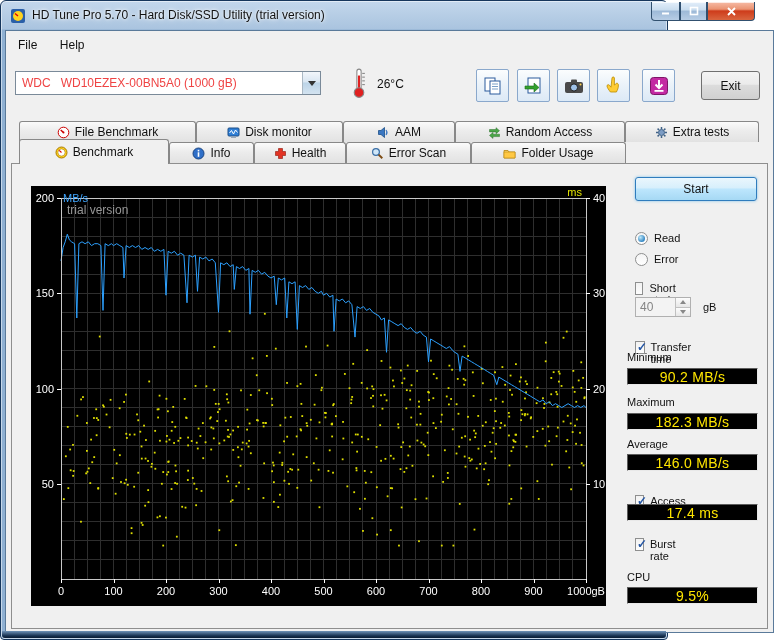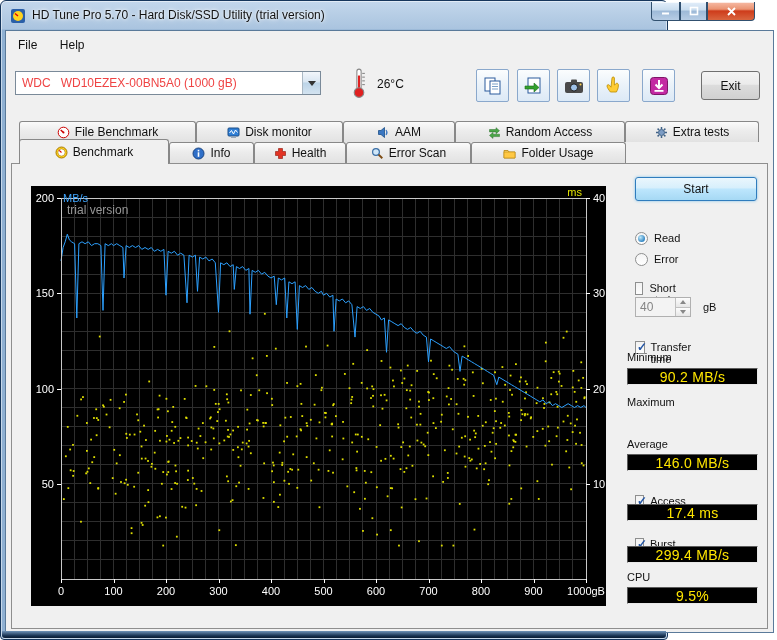--- a/index.html
+++ b/index.html
@@ -934,33 +934,33 @@
 
   <div class="ctrl-row" style="left:634px;top:332px">
     <span class="cb on"></span>
     <span>Transfer time</span>
   </div>
 
   <span class="plabel" style="top:350px">Minimum</span>
   <div class="valbox" style="top:367px">90.2 MB/s</div>
 
   <span class="plabel" style="top:395px">Maximum</span>
+  <div class="valbox" style="top:412px">182.3 MB/s</div>
 
   <span class="plabel" style="top:437px">Average</span>
   <div class="valbox" style="top:453px">146.0 MB/s</div>
 
   <div class="ctrl-row" style="left:634px;top:486px">
     <span class="cb on"></span>
     <span>Access time</span>
   </div>
   <div class="valbox" style="top:503px">17.4 ms</div>
 
   <div class="ctrl-row" style="left:634px;top:529px">
     <span class="cb on"></span>
     <span>Burst rate</span>
   </div>
-  <div class="valbox" style="top:545px">299.4 MB/s</div>
 
   <span class="plabel" style="top:570px">CPU usage</span>
   <div class="valbox" style="top:586px">9.5%</div>
 
   <div class="frame-bottom"></div>
 </div>
 
 </body></html>

